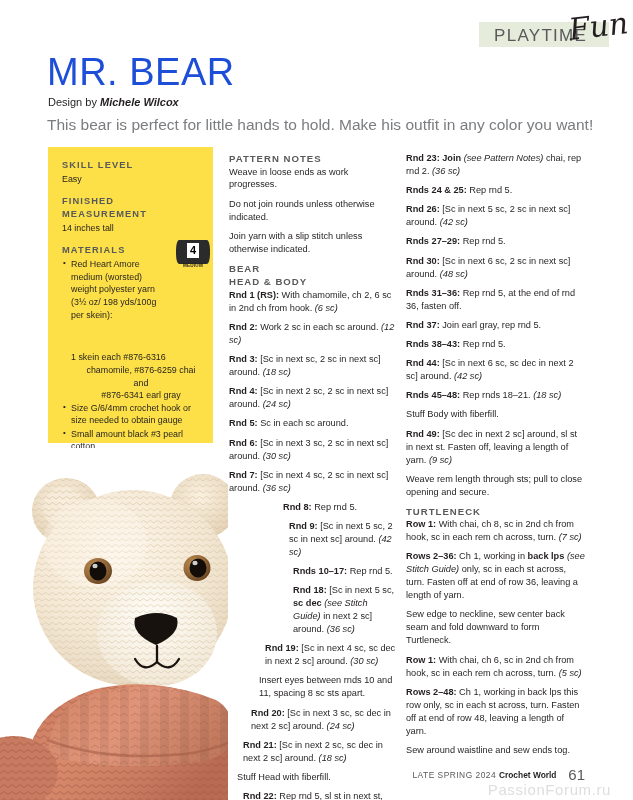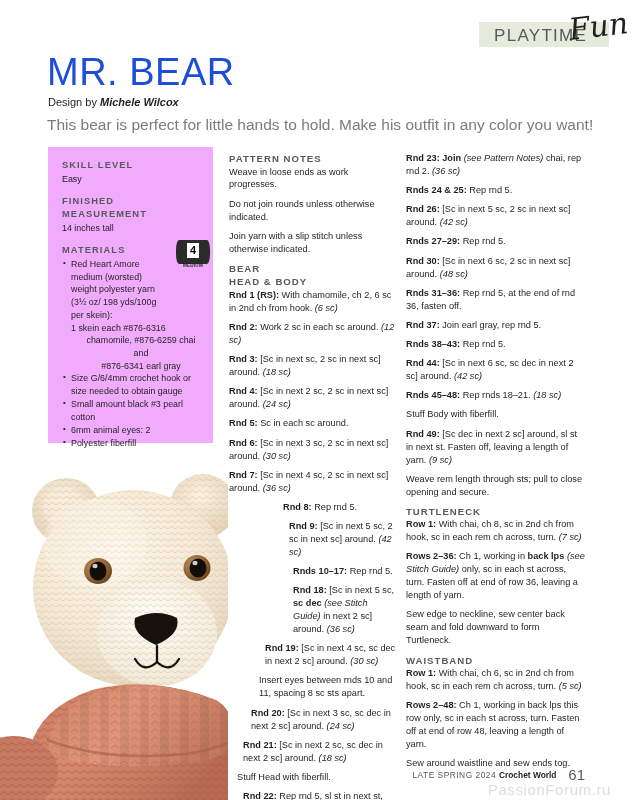--- a/index.html
+++ b/index.html
@@ -40,37 +40,37 @@
   .designer b { font-style:italic; font-weight:bold; }
   .tagline {
     position:absolute; top:116px; left:47px; width:560px;
     font-size:15.5px; font-weight:300; color:#7a7c7f;
     white-space:nowrap;
   }
 
   
   .infobox {
     position:absolute; top:147px; left:48px; width:165px; height:296px;
-    background:#f0abfc;
+    background:#fde047;
     padding:12px 12px 0 14px;
     font-size:8.9px; line-height:1.42; color:#231f20;
   }
   .infobox h3 {
     margin:0 0 1px 0; font-size:9.3px; letter-spacing:1.1px;
     font-weight:bold; color:#58595b; text-transform:uppercase;
   }
   .infobox .sect { margin-bottom:9px; }
   .infobox ul { margin:0; padding:0; list-style:none; }
   .infobox li {
     position:relative; padding-left:9px; margin-bottom:0.5px;
   }
   .infobox li:before {
     content:"\2022"; position:absolute; left:1px; top:-1px; font-size:8px; color:#231f20;
   }
-  .ind1 { padding-left:9px; }
+  .ind1 { padding-left:9px;margin-top:30px; }
   .ind2 { padding-left:19px;text-align:center; }
   .narrow { width:104px; }
 
   
   .yarnsym {
     position:absolute; top:93px; left:128px; width:34px; height:32px;
   }
   .yarnsym .skein {
     position:absolute; top:0; left:0; width:34px; height:24px;
     background:#2b2b2b;
@@ -369,21 +369,20 @@
 
   <p><b>Rnd 49:</b><span> [Sc dec in next 2 sc] around, sl st in next st. Fasten off, leaving a length of yarn. </span><i>(9 sc)</i></p>
 
   <p>Weave rem length through sts; pull to close opening and secure.</p>
 
   <h4>TURTLENECK</h4>
   <p><b>Row 1:</b><span> With chai, ch 8, sc in 2nd ch from hook, sc in each rem ch across, turn. </span><i>(7 sc)</i></p>
   <p><b>Rows 2–36:</b><span> Ch 1, working in </span><b>back lps</b><i> (see Stitch Guide)</i><span> only, sc in each st across, turn. Fasten off at end of row 36, leaving a length of yarn.</span></p>
   <p>Sew edge to neckline, sew center back seam and fold downward to form Turtleneck.</p>
 
-  <h4 class="sp">WAISTBAND</h4>
   <p><b>Row 1:</b><span> With chai, ch 6, sc in 2nd ch from hook, sc in each rem ch across, turn. </span><i>(5 sc)</i></p>
   <p><b>Rows 2–48:</b><span> Ch 1, working in back lps this row only, sc in each st across, turn. Fasten off at end of row 48, leaving a length of yarn.</span></p>
   <p>Sew around waistline and sew ends tog.</p>
 </div>
 
 <div class="footer">
   <span>LATE SPRING 2024</span>
   <span class="mag">Crochet World</span>
   <span class="pg">61</span>
 </div>

